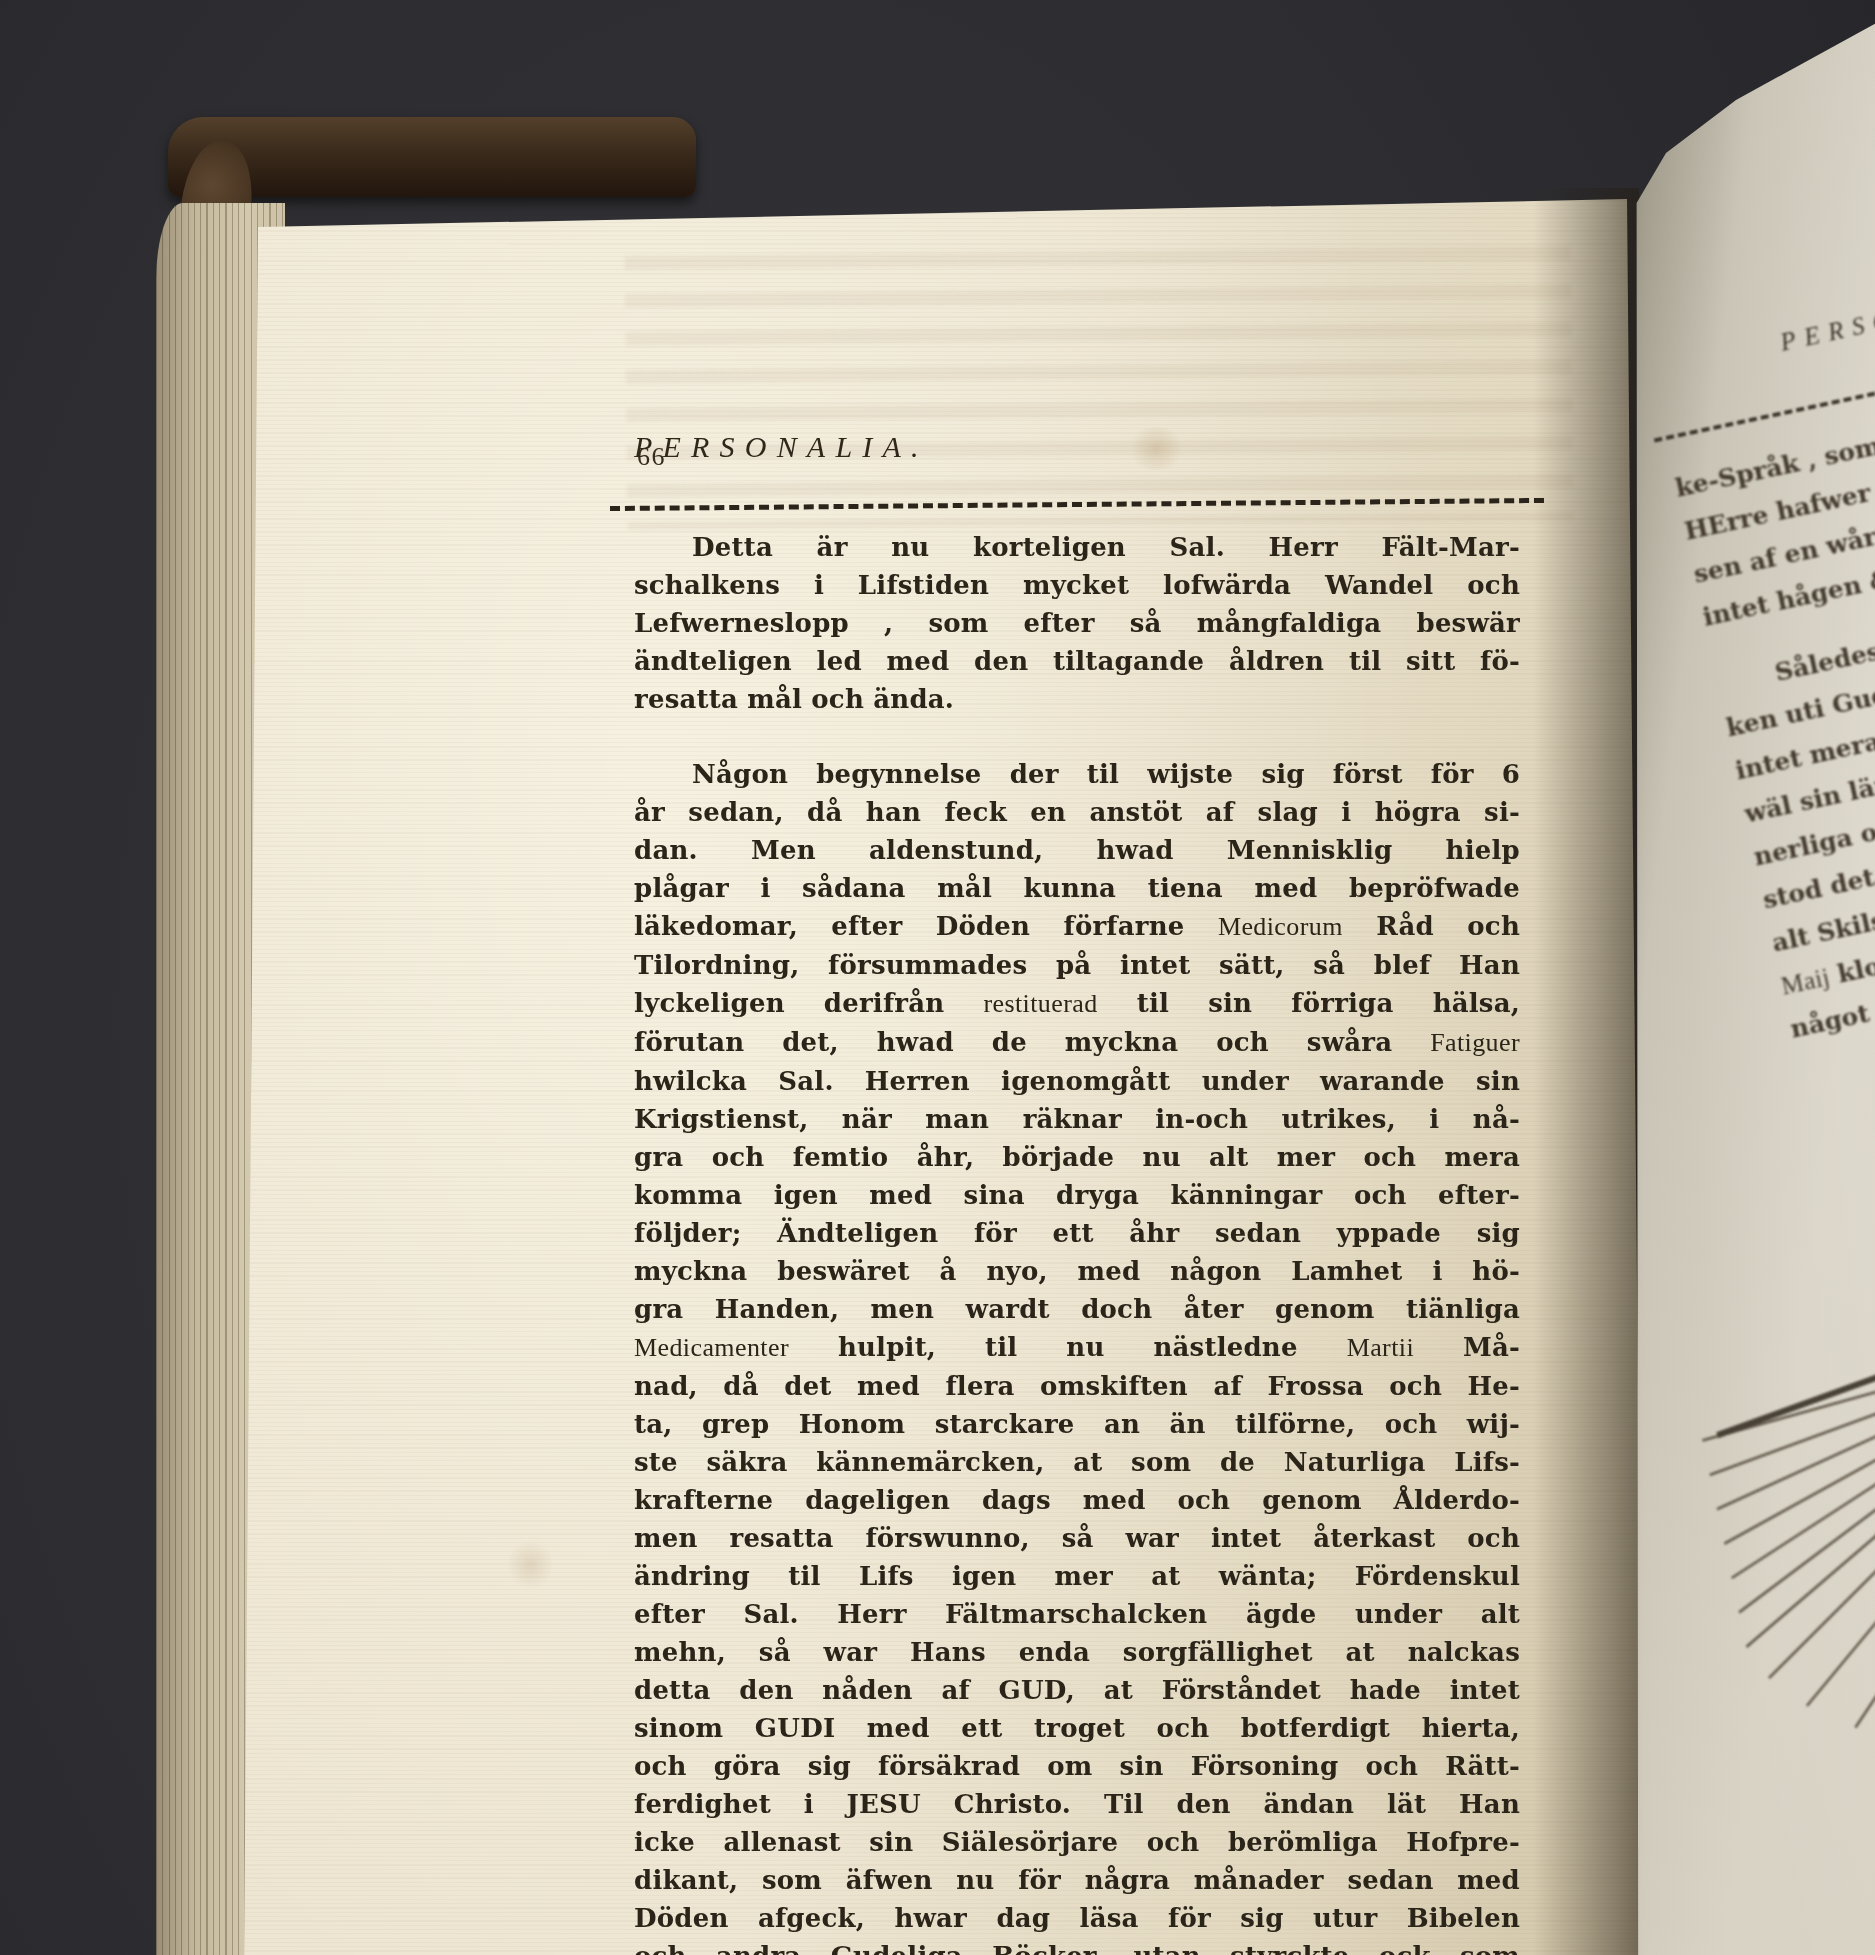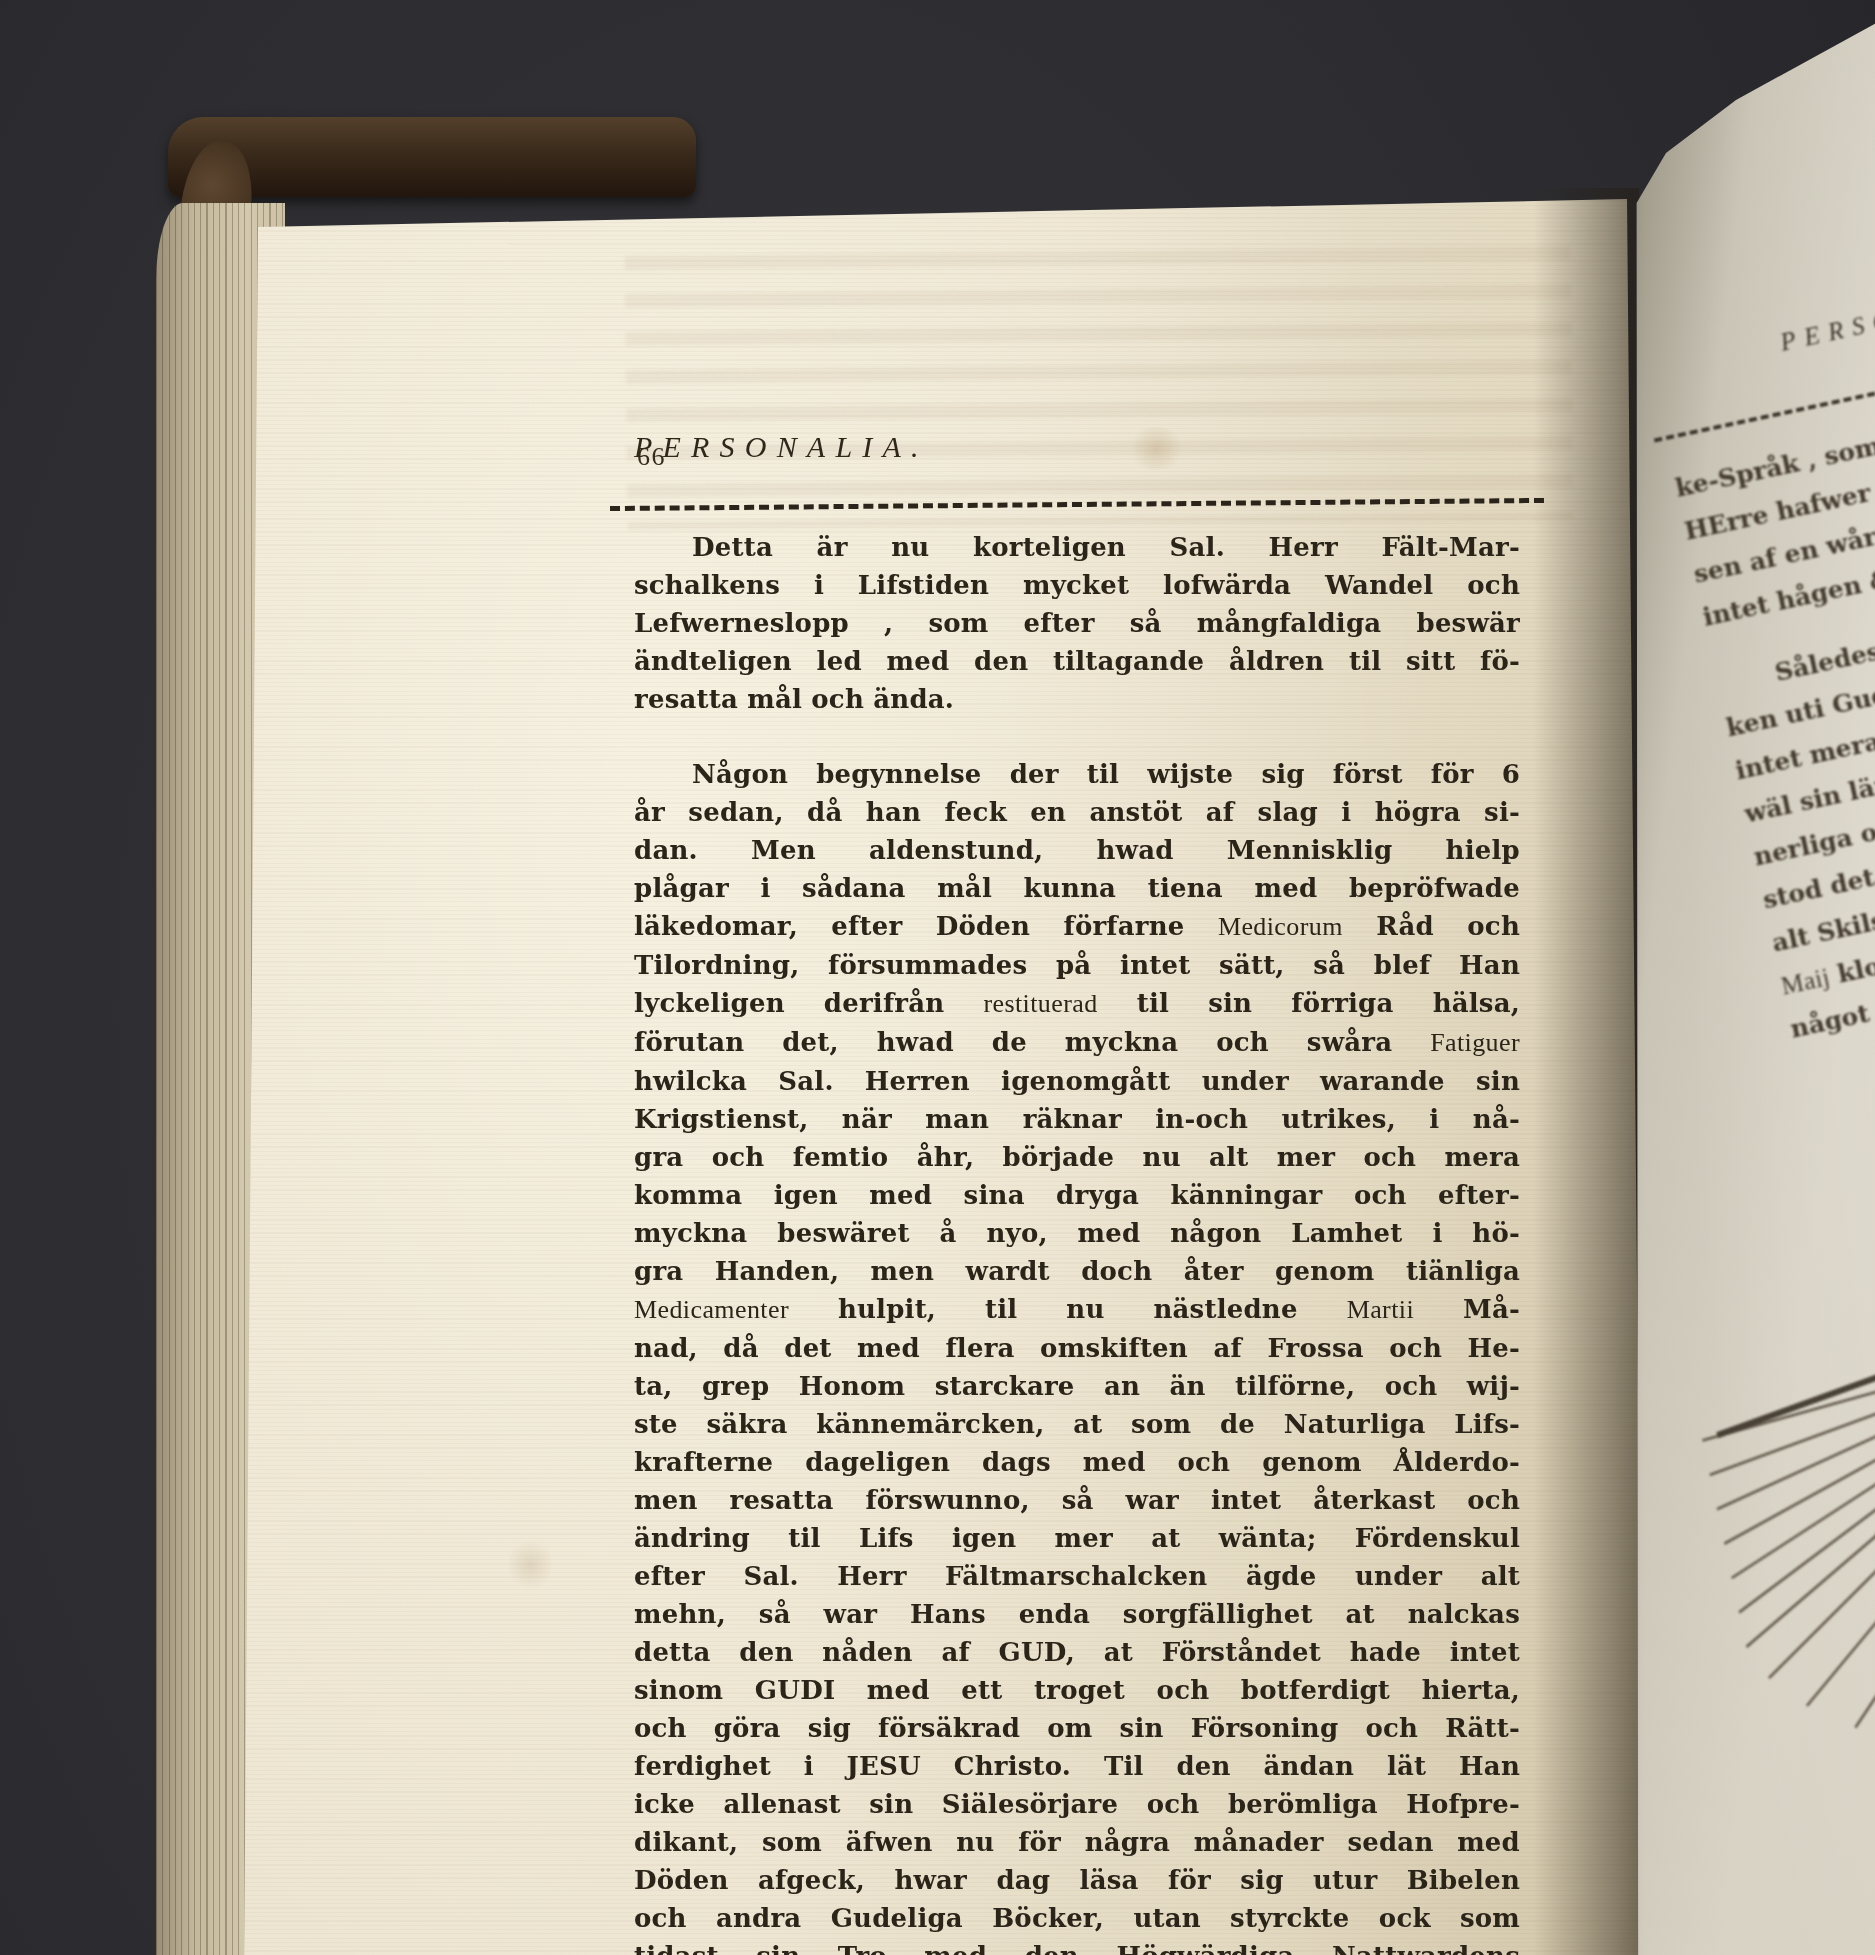--- a/index.html
+++ b/index.html
@@ -109,20 +109,21 @@
           <div class="tline" data-name="text-line">dan.  Men aldenstund, hwad Mennisklig hielp</div>
           <div class="tline" data-name="text-line">plågar i sådana mål kunna tiena med bepröfwade</div>
           <div class="tline" data-name="text-line"><span data-name="text-segment">läkedomar, efter Döden förfarne </span><span class="antiqua" data-name="text-segment">Medicorum</span><span data-name="text-segment"> Råd och</span></div>
           <div class="tline" data-name="text-line">Tilordning, försummades på intet sätt, så blef Han</div>
           <div class="tline" data-name="text-line"><span data-name="text-segment">lyckeligen derifrån </span><span class="antiqua" data-name="text-segment">restituerad</span><span data-name="text-segment"> til sin förriga hälsa,</span></div>
           <div class="tline" data-name="text-line"><span data-name="text-segment">förutan det, hwad de myckna och swåra </span><span class="antiqua" data-name="text-segment">Fatiguer</span></div>
           <div class="tline" data-name="text-line">hwilcka Sal. Herren igenomgått under warande sin</div>
           <div class="tline" data-name="text-line">Krigstienst, när man räknar in-och utrikes, i nå-</div>
           <div class="tline" data-name="text-line">gra och femtio åhr, började nu alt mer och mera</div>
           <div class="tline" data-name="text-line">komma igen med sina dryga känningar och efter-</div>
+          <div class="tline" data-name="text-line">följder;  Ändteligen för ett åhr sedan yppade sig</div>
           <div class="tline" data-name="text-line">myckna beswäret å nyo, med någon Lamhet i hö-</div>
           <div class="tline" data-name="text-line">gra Handen, men wardt doch åter genom tiänliga</div>
           <div class="tline" data-name="text-line"><span class="antiqua" data-name="text-segment">Medicamenter</span><span data-name="text-segment"> hulpit, til nu nästledne </span><span class="antiqua" data-name="text-segment">Martii</span><span data-name="text-segment"> Må-</span></div>
           <div class="tline" data-name="text-line">nad, då det med flera omskiften af Frossa och He-</div>
           <div class="tline" data-name="text-line">ta, grep Honom starckare an än tilförne, och wij-</div>
           <div class="tline" data-name="text-line">ste säkra kännemärcken, at som de Naturliga Lifs-</div>
           <div class="tline" data-name="text-line">krafterne dageligen dags med och genom Ålderdo-</div>
           <div class="tline" data-name="text-line">men resatta förswunno, så war intet återkast och</div>
           <div class="tline" data-name="text-line">ändring til Lifs igen mer at wänta;  Fördenskul</div>
           <div class="tline" data-name="text-line">efter Sal. Herr Fältmarschalcken ägde under alt</div>

